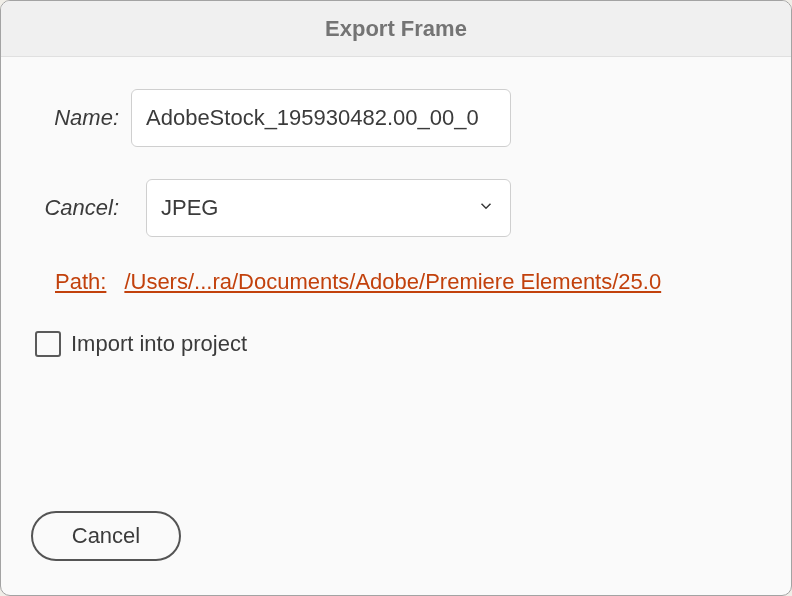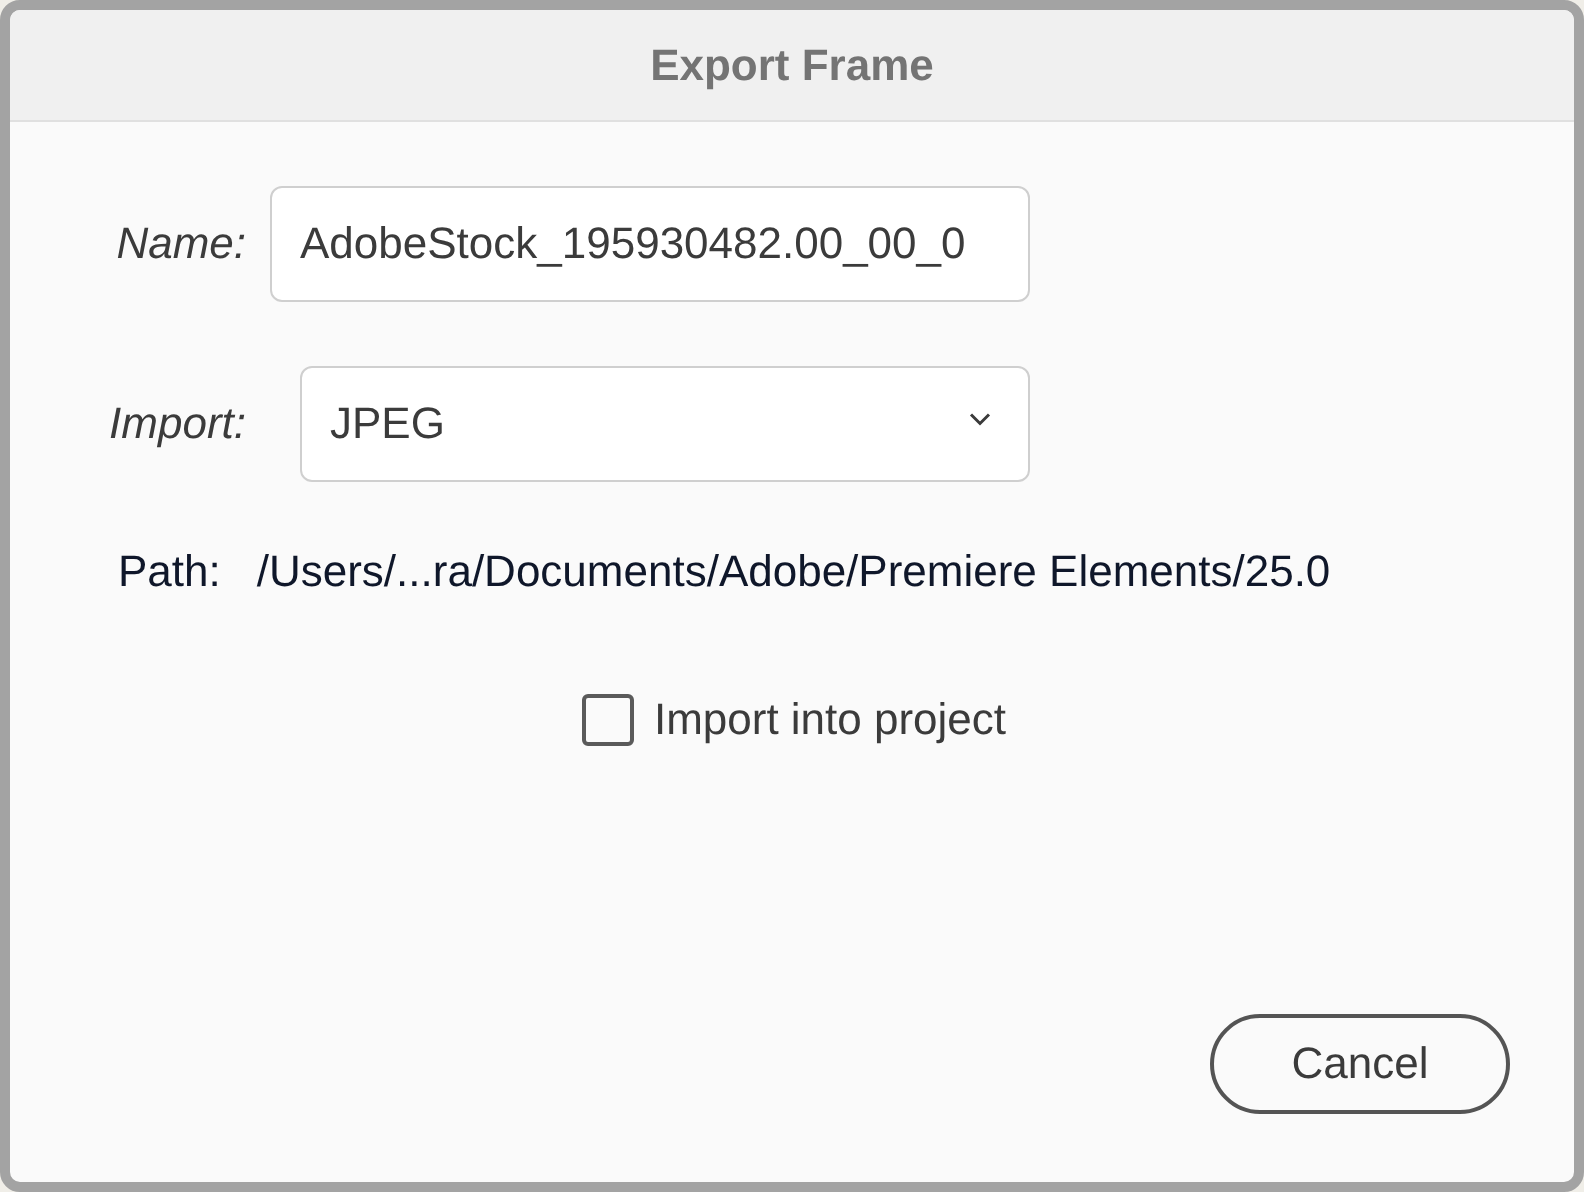--- a/index.html
+++ b/index.html
@@ -13,21 +13,21 @@
       height: 596px;
       background: #f0eee8;
       font-family: -apple-system, BlinkMacSystemFont, "Segoe UI", Helvetica, Arial, sans-serif;
       overflow: hidden;
     }
 
     .dialog {
       width: 100%;
       height: 100%;
       background: #fafafa;
-      border: 5px solid #a3a3a3;
+      border: 1px solid #a3a3a3;
       border-radius: 10px;
       display: flex;
       flex-direction: column;
       overflow: hidden;
     }
 
     .titlebar {
       height: 56px;
       background: #f0f0f0;
       border-bottom: 1px solid #e0e0e0;
@@ -115,37 +115,37 @@
       height: 18px;
       stroke: #3b3b3b;
       stroke-width: 2;
       fill: none;
     }
 
     .path-row {
       display: flex;
       align-items: center;
       font-size: 22px;
-      color: #0f172a;
-      margin-bottom: 48px;
+      color: #c2410c;
+      margin-bottom: 36px;
       padding-left: 24px;
+      text-decoration: underline;
     }
 
     .path-label {
       margin-right: 18px;
     }
 
     .checkbox-browse-row {
       display: flex;
       align-items: center;
       justify-content: space-between;
       padding-left: 4px;
       padding-right: 2px;
       margin-bottom: 24px;
-      flex-direction: column;
     }
 
     .checkbox-wrapper {
       display: flex;
       align-items: center;
       cursor: pointer;
     }
 
     .checkbox {
       width: 26px;
@@ -172,21 +172,21 @@
       cursor: pointer;
       padding: 0 26px;
       display: inline-flex;
       align-items: center;
       justify-content: center;
       font-family: inherit;
     }
 
     .button-row {
       display: flex;
-      justify-content: flex-end;
+      justify-content: space-between;
       gap: 20px;
       margin-top: auto;
       padding-right: 2px;
       padding-bottom: 10px;
     }
   </style>
 </head>
 <body>
 
 <div class="dialog">
@@ -198,21 +198,21 @@
   <div class="content">
 
     <div class="form-row">
       <div class="form-label">Name:</div>
       <div class="text-input">
         <span>AdobeStock_195930482.00_00_0</span>
       </div>
     </div>
 
     <div class="form-row">
-      <div class="form-label">Import:</div>
+      <div class="form-label">Cancel:</div>
       <div class="select-wrapper">
         <div class="select-input">
           <span>JPEG</span>
         </div>
         <span class="chevron">
           <svg viewBox="0 0 24 24">
               <polyline points="6 9 12 15 18 9"></polyline>
             </svg>
         </span>
       </div>

